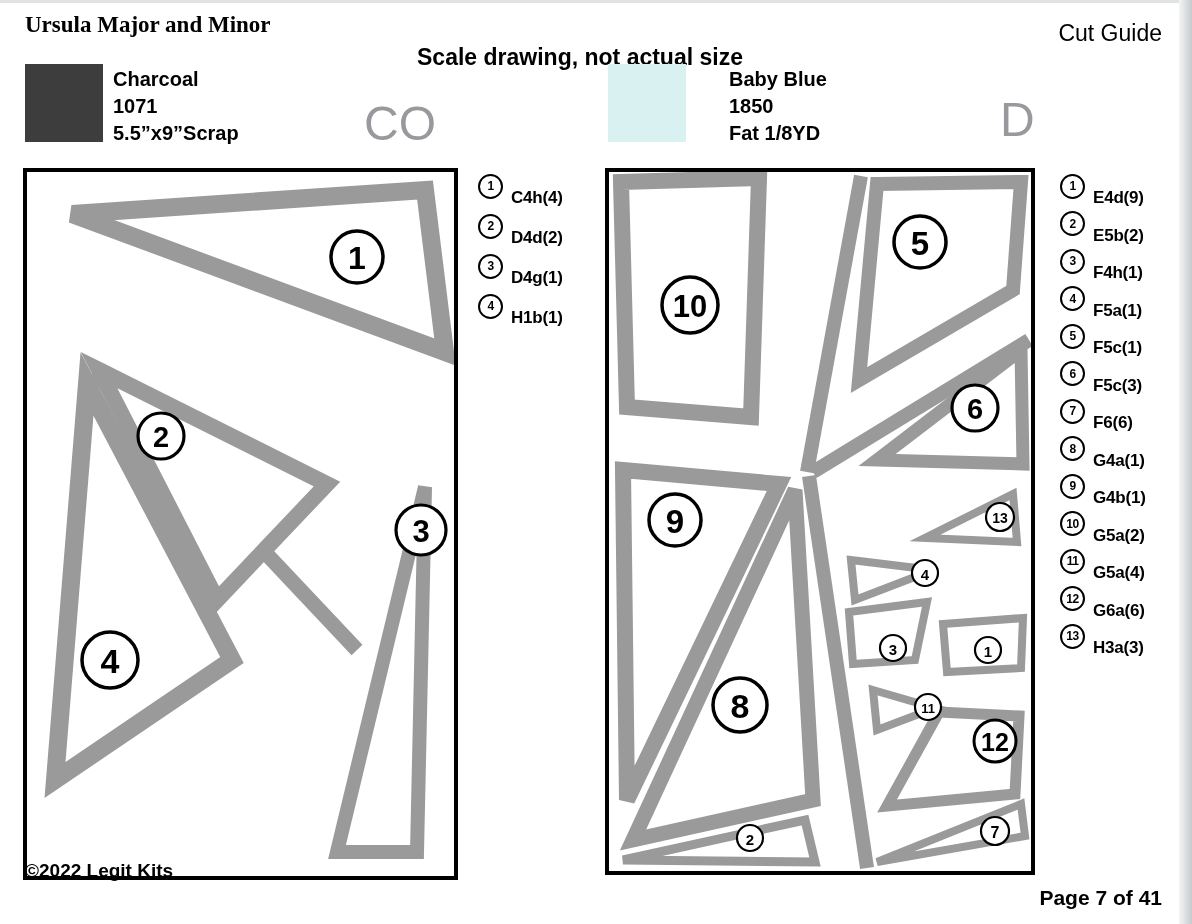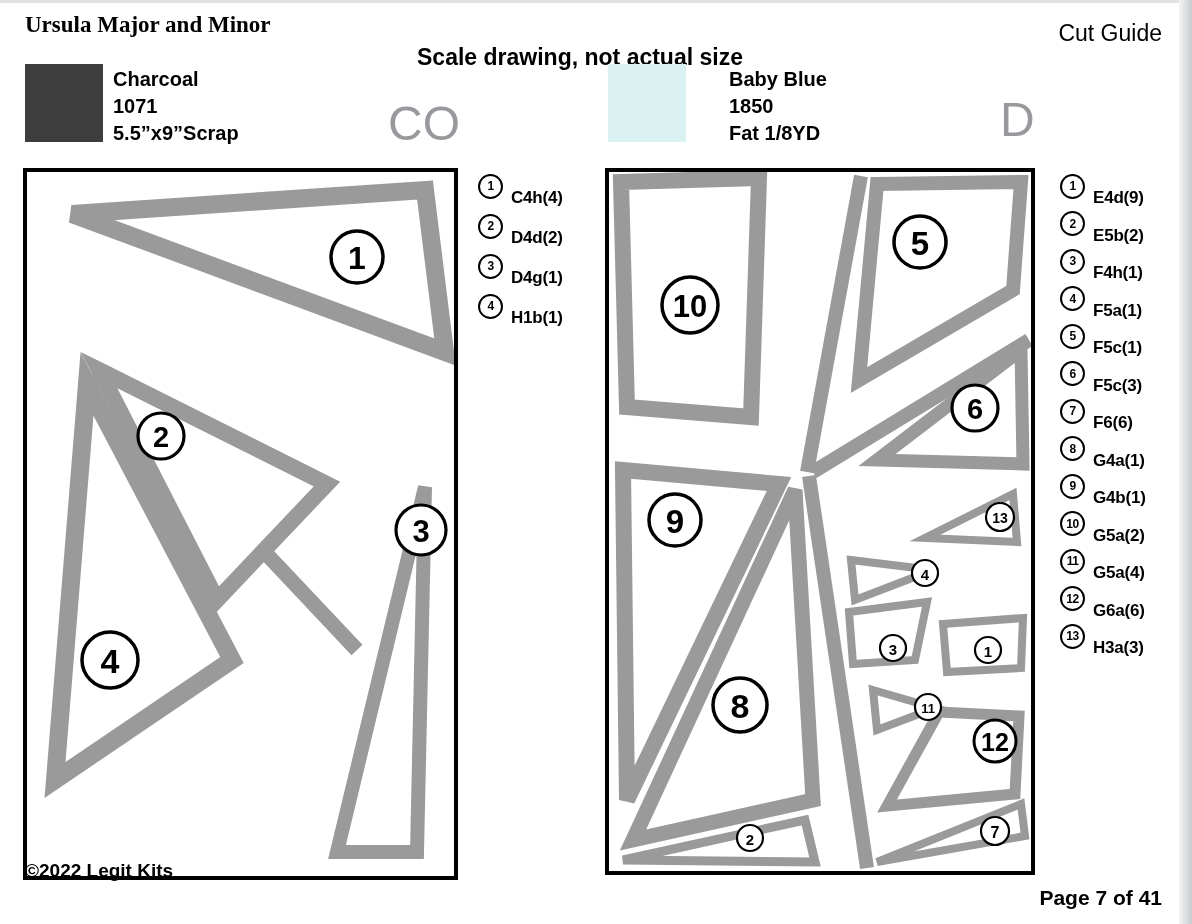--- a/index.html
+++ b/index.html
@@ -11,21 +11,21 @@
   .h-title{left:25px;top:12px;font-size:23px;font-weight:bold;font-family:Liberation Serif, serif;}
   .h-sub{left:0;top:20px;width:1160px;text-align:center;font-size:23px;font-weight:bold;margin-top:24px;}
   .h-cut{right:30px;top:20px;font-size:23px;font-weight:normal;}
   .swatch{width:78px;height:78px;}
   .sw-co{left:25px;top:64px;background:#3d3d3d;}
   .sw-d{left:608px;top:64px;background:#d9f1f1;}
   .fabric-info{font-size:20px;font-weight:bold;line-height:27px;}
   .fi-co{left:113px;top:66px;}
   .fi-d{left:697px;top:66px;margin-left:32px;}
   .section-letter{font-size:48px;color:#97999c;font-weight:400;}
-  .sl-co{left:388px;top:96px;}
+  .sl-co{left:364px;top:96px;}
   .sl-d{left:1000px;top:92px;}
   .frame{position:absolute;border:4px solid #000;background:#fff;box-sizing:border-box;}
   .frame-co{left:23px;top:168px;width:435px;height:712px;}
   .frame-d{left:605px;top:168px;width:430px;height:707px;}
   .legend{position:absolute;display:flex;flex-direction:column;}
   .legend-co{left:478px;top:174px;gap:16px;}
   .legend-d{left:1060px;top:174px;gap:13.5px;}
   .legend-item{display:flex;align-items:center;height:24px;}
   .lnum{width:21px;height:21px;border:2px solid #000;border-radius:50%;display:flex;
         align-items:center;justify-content:center;font-size:12px;font-weight:bold;

